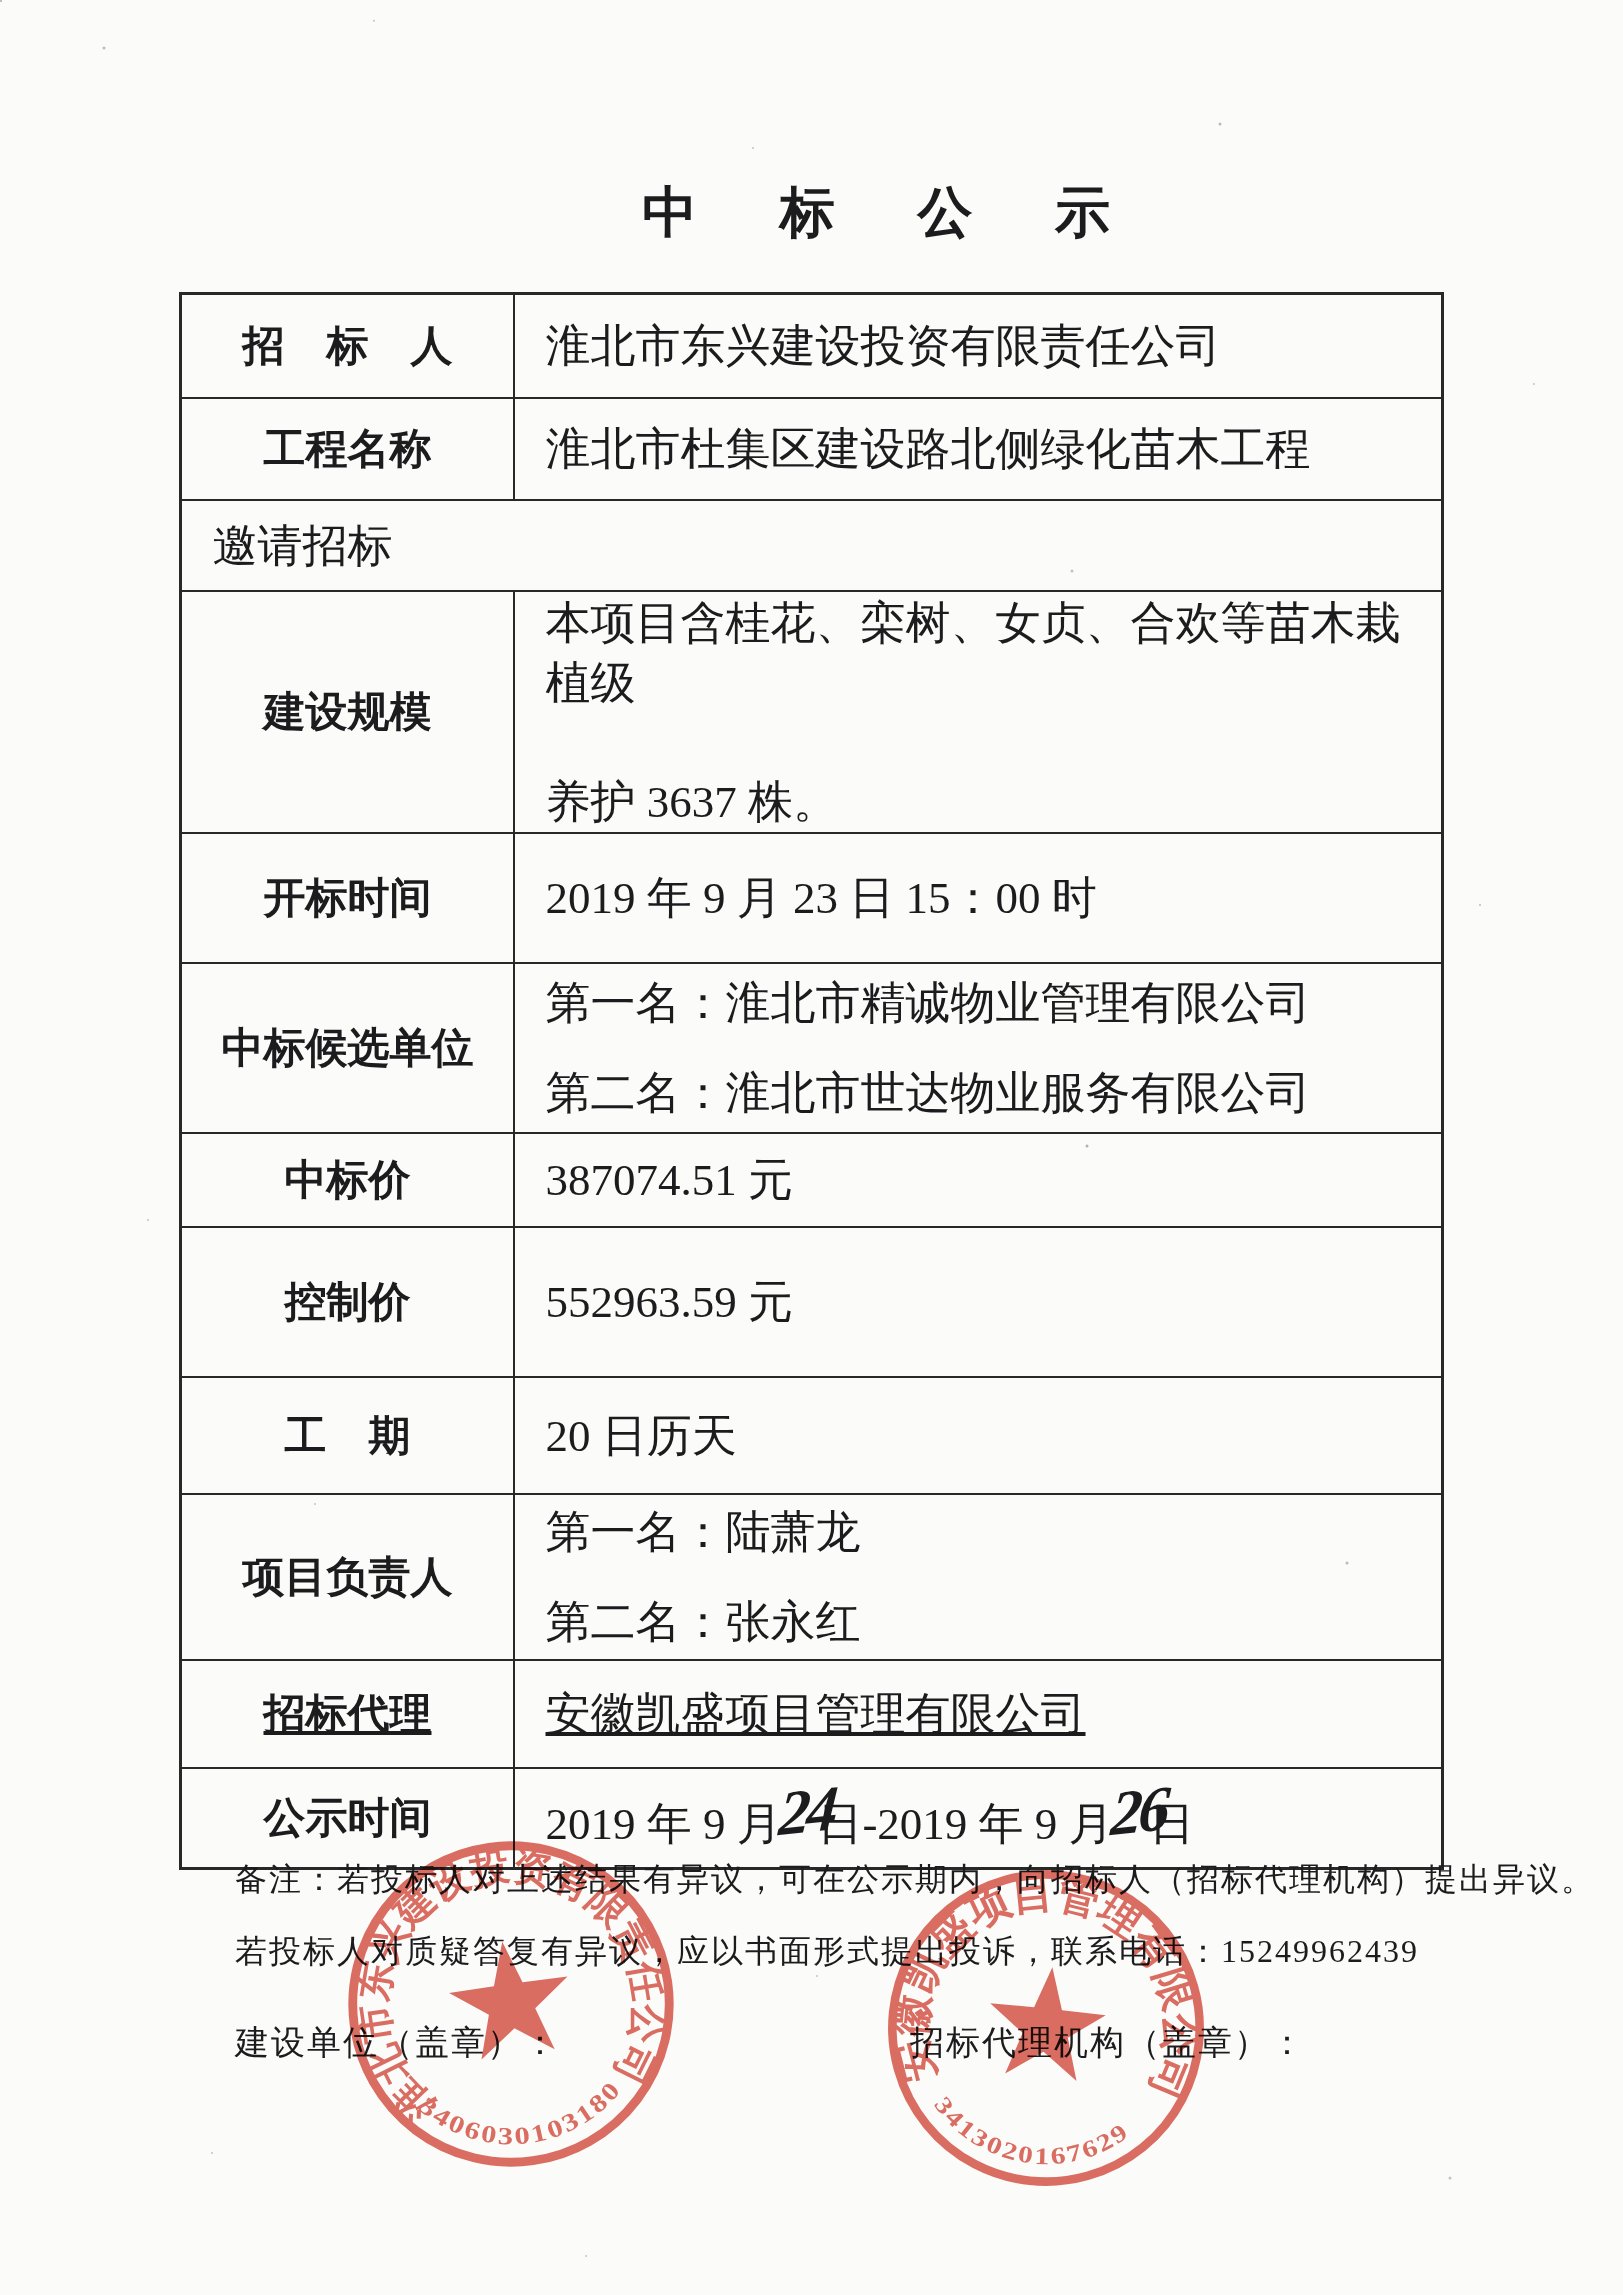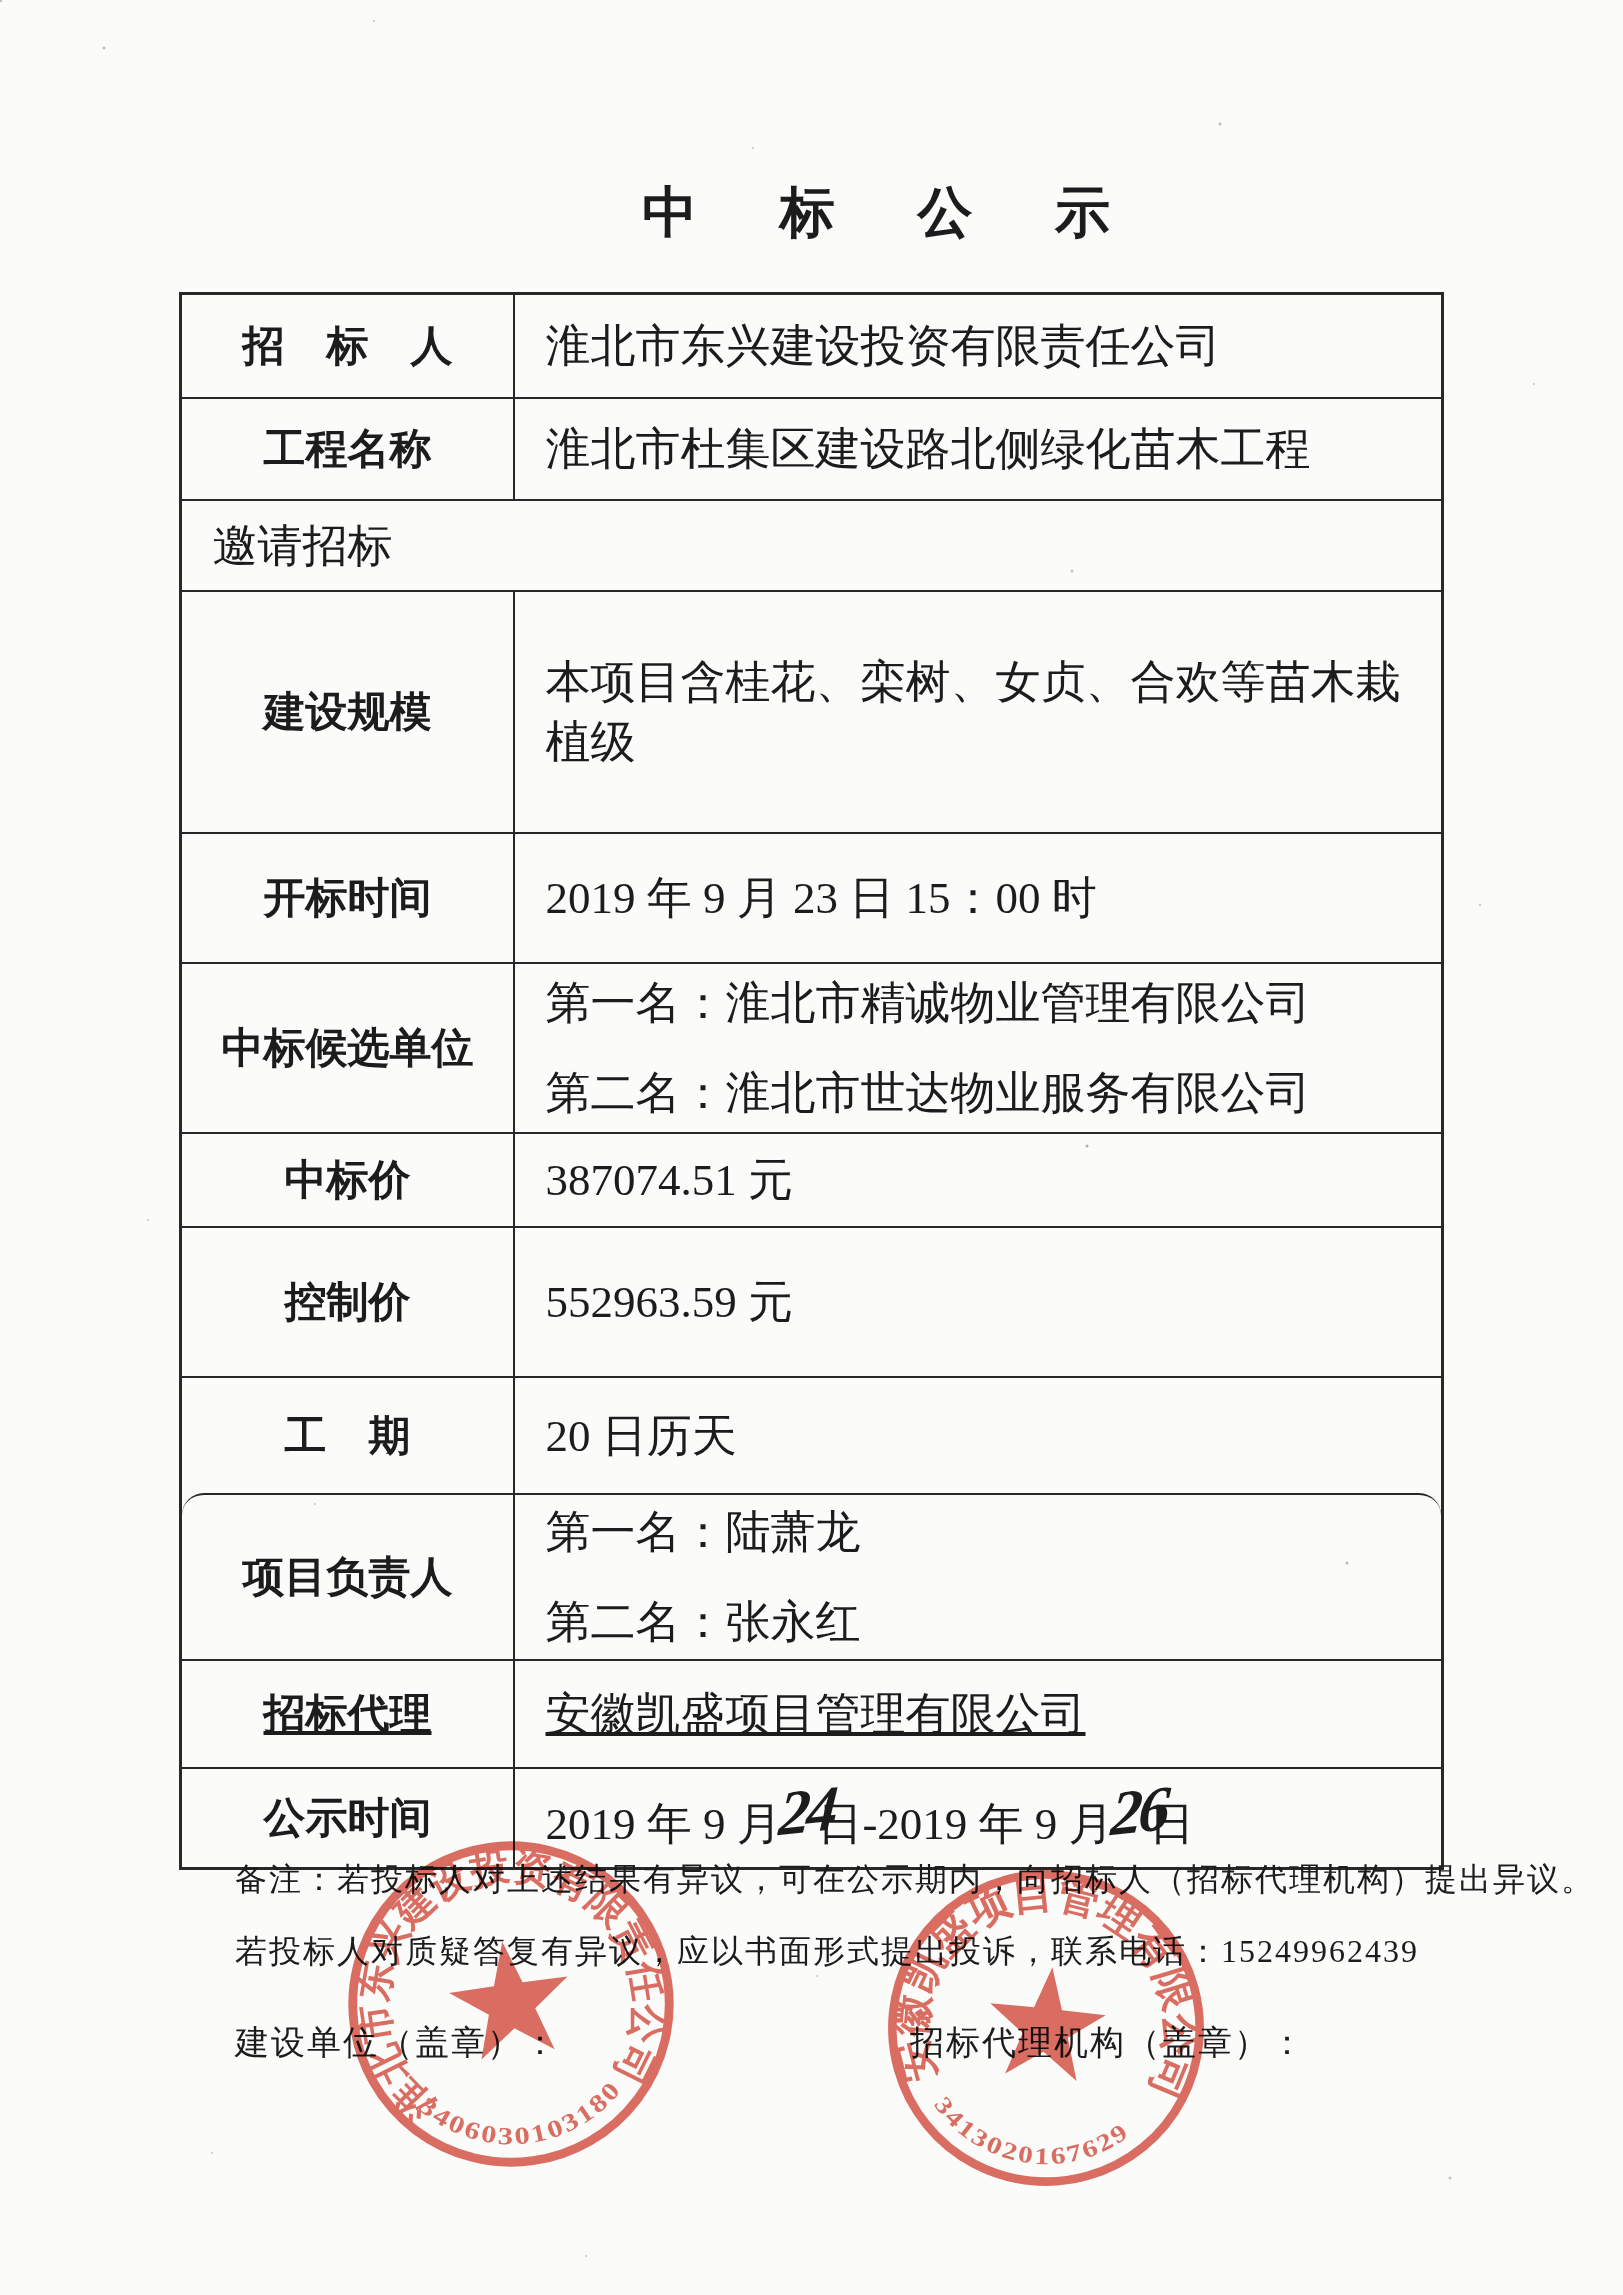--- a/index.html
+++ b/index.html
@@ -40,21 +40,21 @@
     font-weight:700;font-size:42px;
   }
   .cell.value{
     flex-direction:column;justify-content:center;
     padding-left:30.5px;padding-right:14.7px;
     font-size:45px;
   }
   .r1{height:102px;}.r2{height:102px;}.r3{height:91px;}
   .r4{height:242px;}.r5{height:130px;}.r6{height:170px;}
   .r7{height:94px;}.r8{height:150px;}.r9{height:117px;}
-  .r10{height:166px;border-radius:22px;}.r11{height:108px;text-decoration:underline;}.r12{height:100px;}
+  .r10{height:166px;}.r11{height:108px;text-decoration:underline;}.r12{height:100px;}
   .value .line + .line{margin-top:29.5px;}
   .r4 .value .line + .line{margin-top:59px;}
   .hand{
     display:inline-block;
     font-size:63px;font-weight:600;font-style:italic;
     transform:rotate(-6deg) skewX(-10deg);
     position:relative;top:-6.9px;
     margin:0 -16.7px 0 -2.9px;
     letter-spacing:-3.9px;
   }
@@ -118,20 +118,21 @@
     <div class="row r3">
       <div class="cell value">
         <div class="line">邀请招标</div>
       </div>
     </div>
 
     <div class="row r4">
       <div class="cell label">建设规模</div>
       <div class="cell value">
         <div class="line">本项目含桂花、栾树、女贞、合欢等苗木栽植级</div>
+        <div class="line">养护 3637 株。</div>
       </div>
     </div>
 
     <div class="row r5">
       <div class="cell label">开标时间</div>
       <div class="cell value">
         <div class="line">2019 年 9 月 23 日 15：00 时</div>
       </div>
     </div>
 

